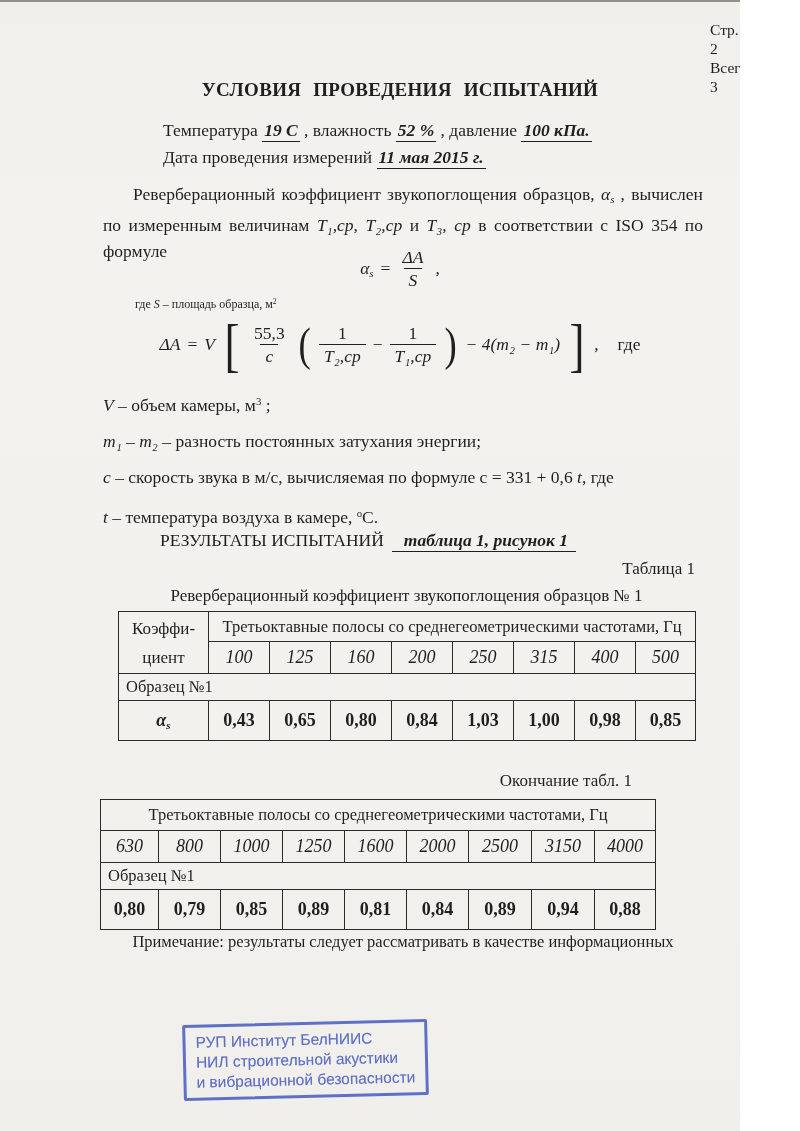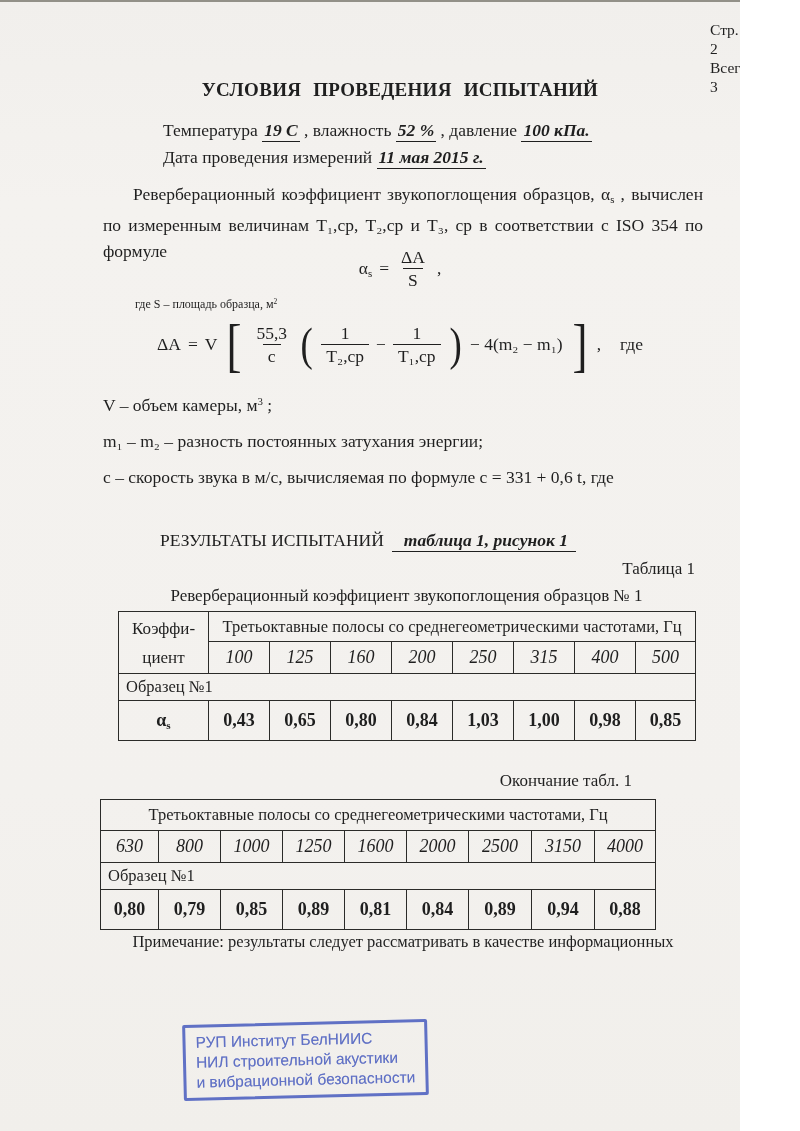--- a/index.html
+++ b/index.html
@@ -7,21 +7,21 @@
     position:relative;
     width:740px; height:1131px;
     background: linear-gradient(180deg,#f1efec 0%, #f4f2ef 18%, #f3f1ee 70%, #f1efeb 100%);
     font-family:"Liberation Serif","DejaVu Serif",serif;
     color:#1f1f1f;
     overflow:hidden;
   }
   .page::before { content:""; position:absolute; top:0; left:0; right:0; height:2px; background:#7a786f; opacity:.8; }
 
   .abs { position:absolute; }
-  .it { }
+  .it { font-style:italic; }
   .b  { font-weight:bold; }
   .sub { font-size:0.62em; vertical-align:-0.28em; }
   .sup { font-size:0.62em; vertical-align:0.55em; }
 
   .page-meta { top:20px; left:710px; font-size:15.5px; line-height:19px; }
 
   .doc-title { top:79px; left:0; width:800px; text-align:center; font-size:19px; font-weight:bold; word-spacing:7px; letter-spacing:0.3px; }
 
   .conditions { top:117px; left:163px; font-size:17.5px; line-height:27px; }
   .cond-val { font-weight:bold; font-style:italic; border-bottom:1.7px solid #1f1f1f; padding:0 2px 0.5px 2px; }
@@ -134,20 +134,21 @@
       <span class="brk">]</span>
         <span>,</span>
       <span class="fd-where">где</span>
     </span>
   </div>
 
   <div class="abs defs">
     <div class="def-line"><span class="it">V</span><span> – объем камеры, м</span><span class="sup">3</span><span> ;</span></div>
     <div class="def-line"><span class="it">m₁ – m₂</span><span> – разность постоянных затухания энергии;</span></div>
     <div class="def-line"><span class="it">c</span><span> – скорость звука в м/с, вычисляемая по формуле с = 331 + 0,6 </span><span class="it">t</span><span>, где</span></div>
+    <div class="def-line"><span class="it">t</span><span> – температура воздуха в камере, </span><span class="sup">о</span><span>С.</span></div>
   </div>
 
   <div class="abs results-line"><span>РЕЗУЛЬТАТЫ ИСПЫТАНИЙ</span><span class="results-ref">таблица 1, рисунок 1</span></div>
 
   <div class="abs table1-label">Таблица 1</div>
   <div class="abs table1-caption">Реверберационный коэффициент звукопоглощения образцов № 1</div>
 
   <table class="abs t1">
     <colgroup>
       <col style="width:90px">

